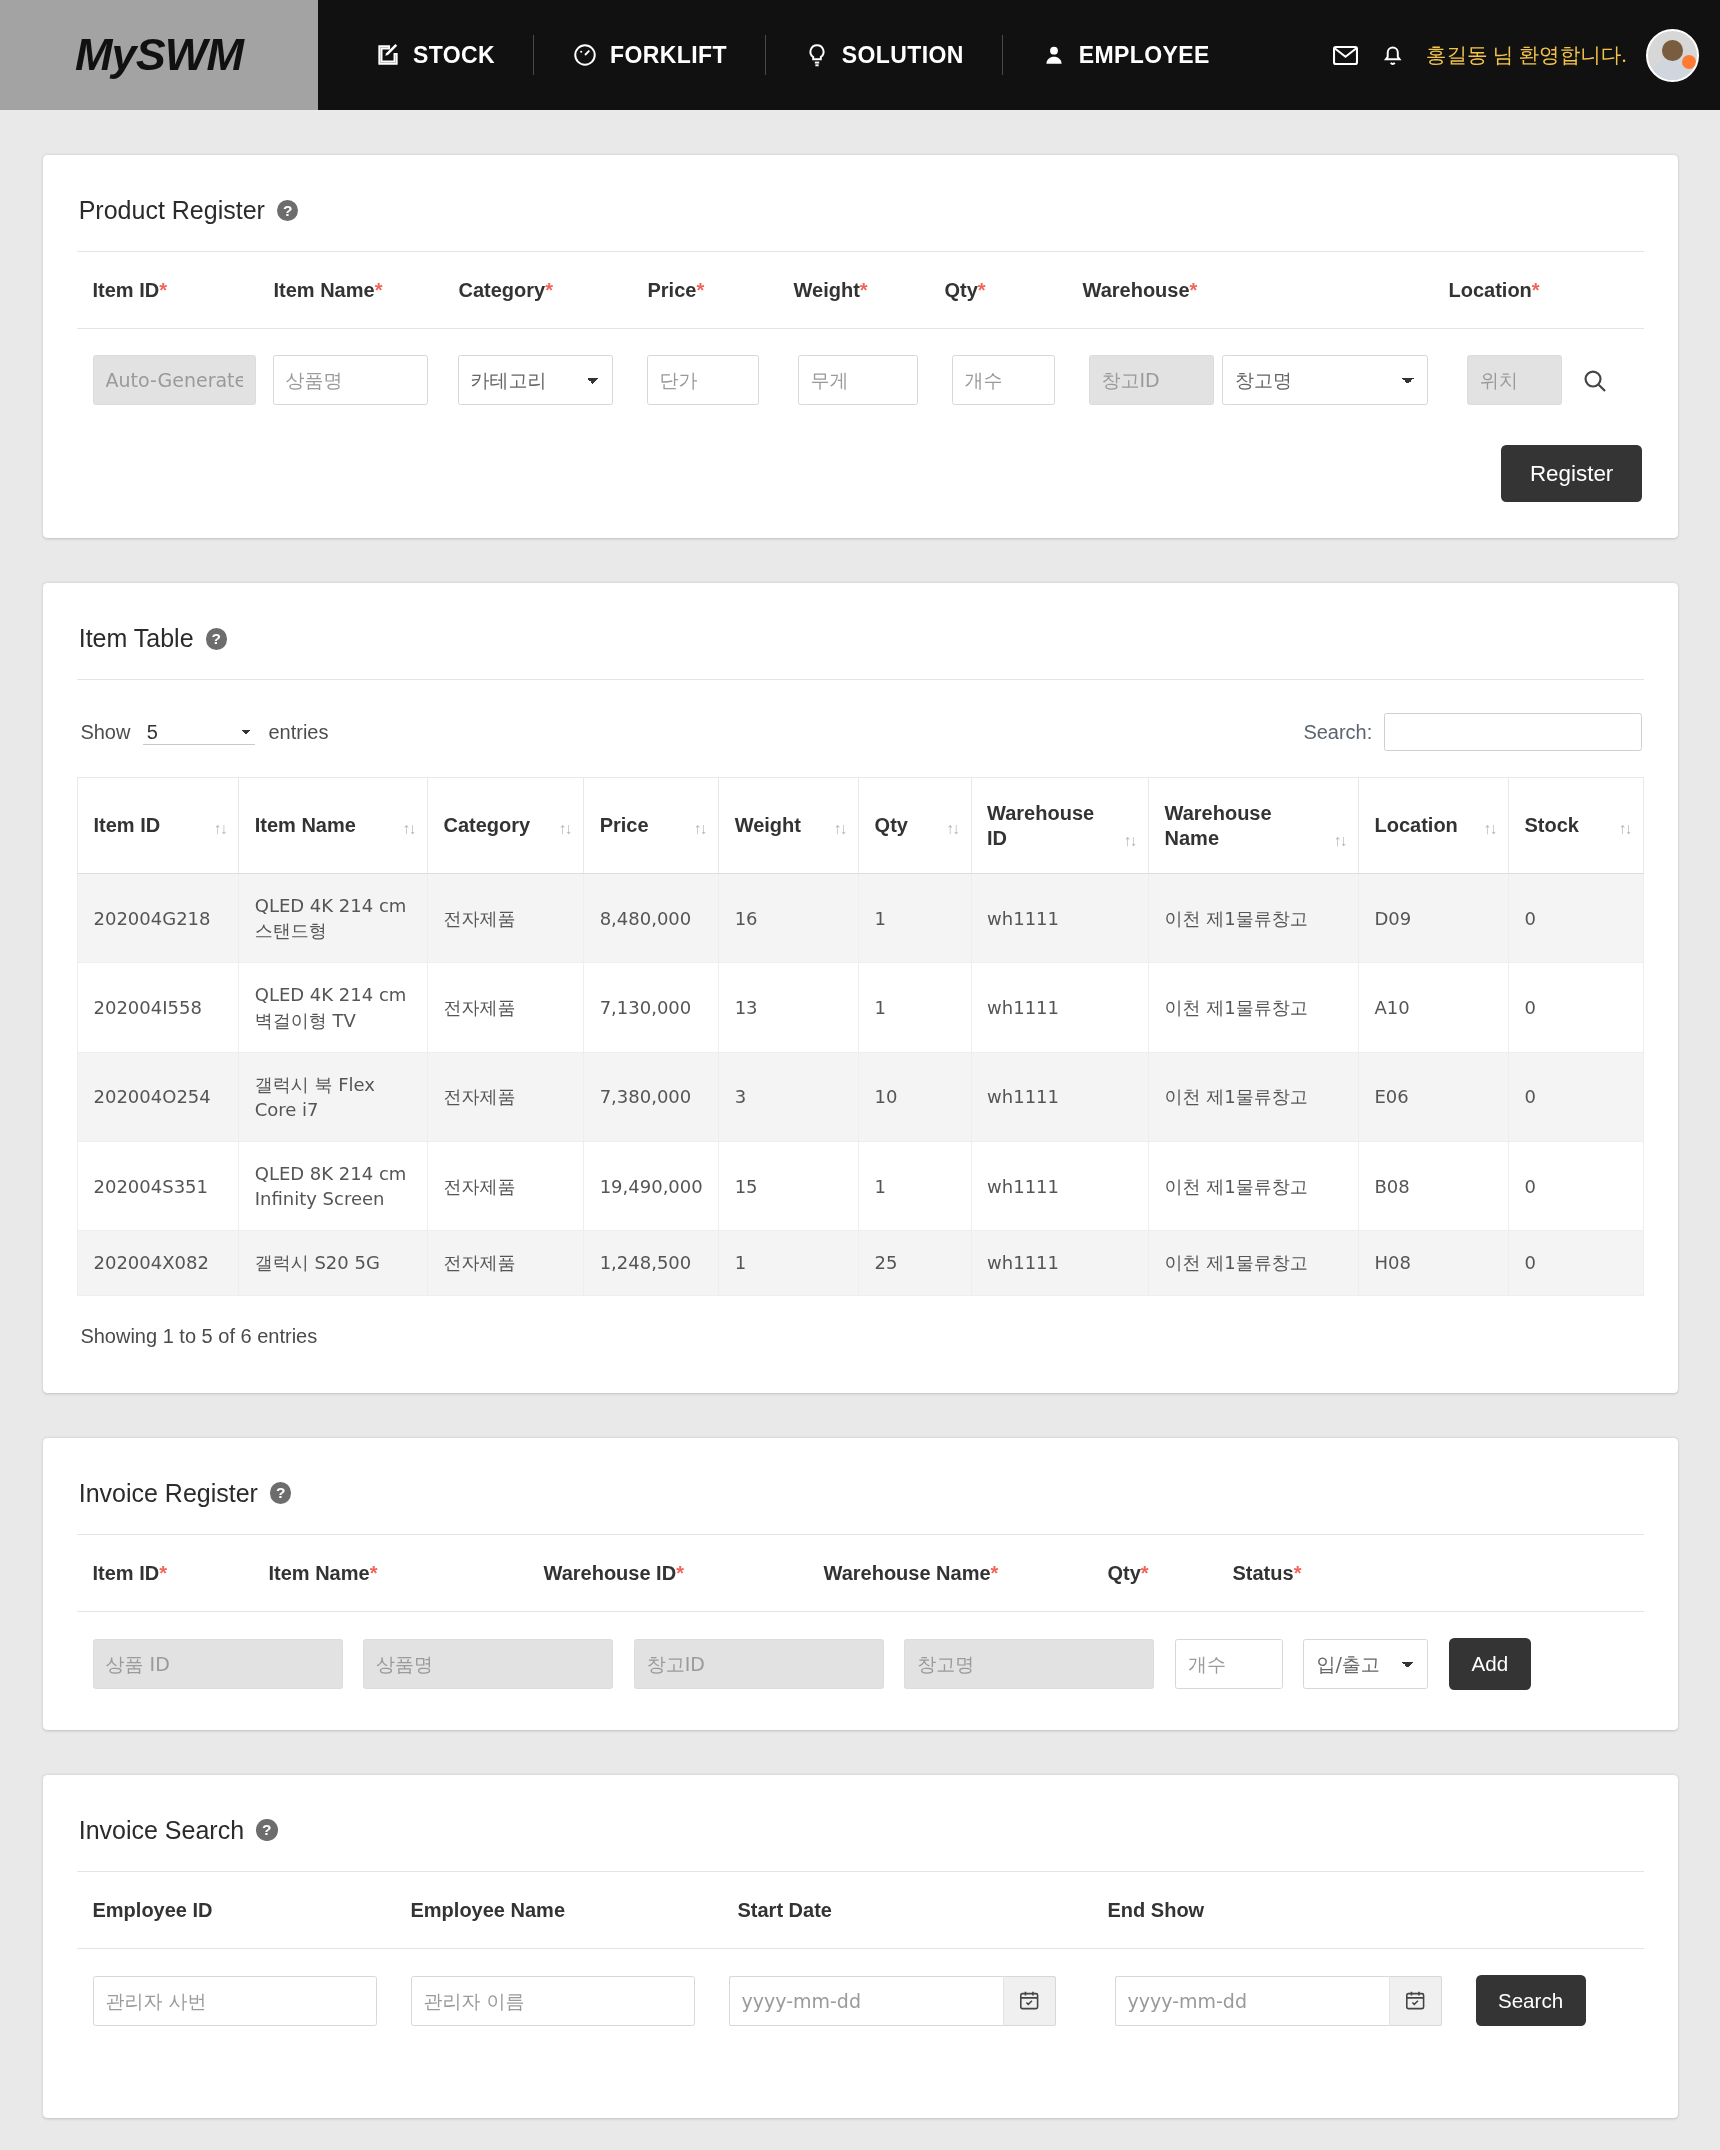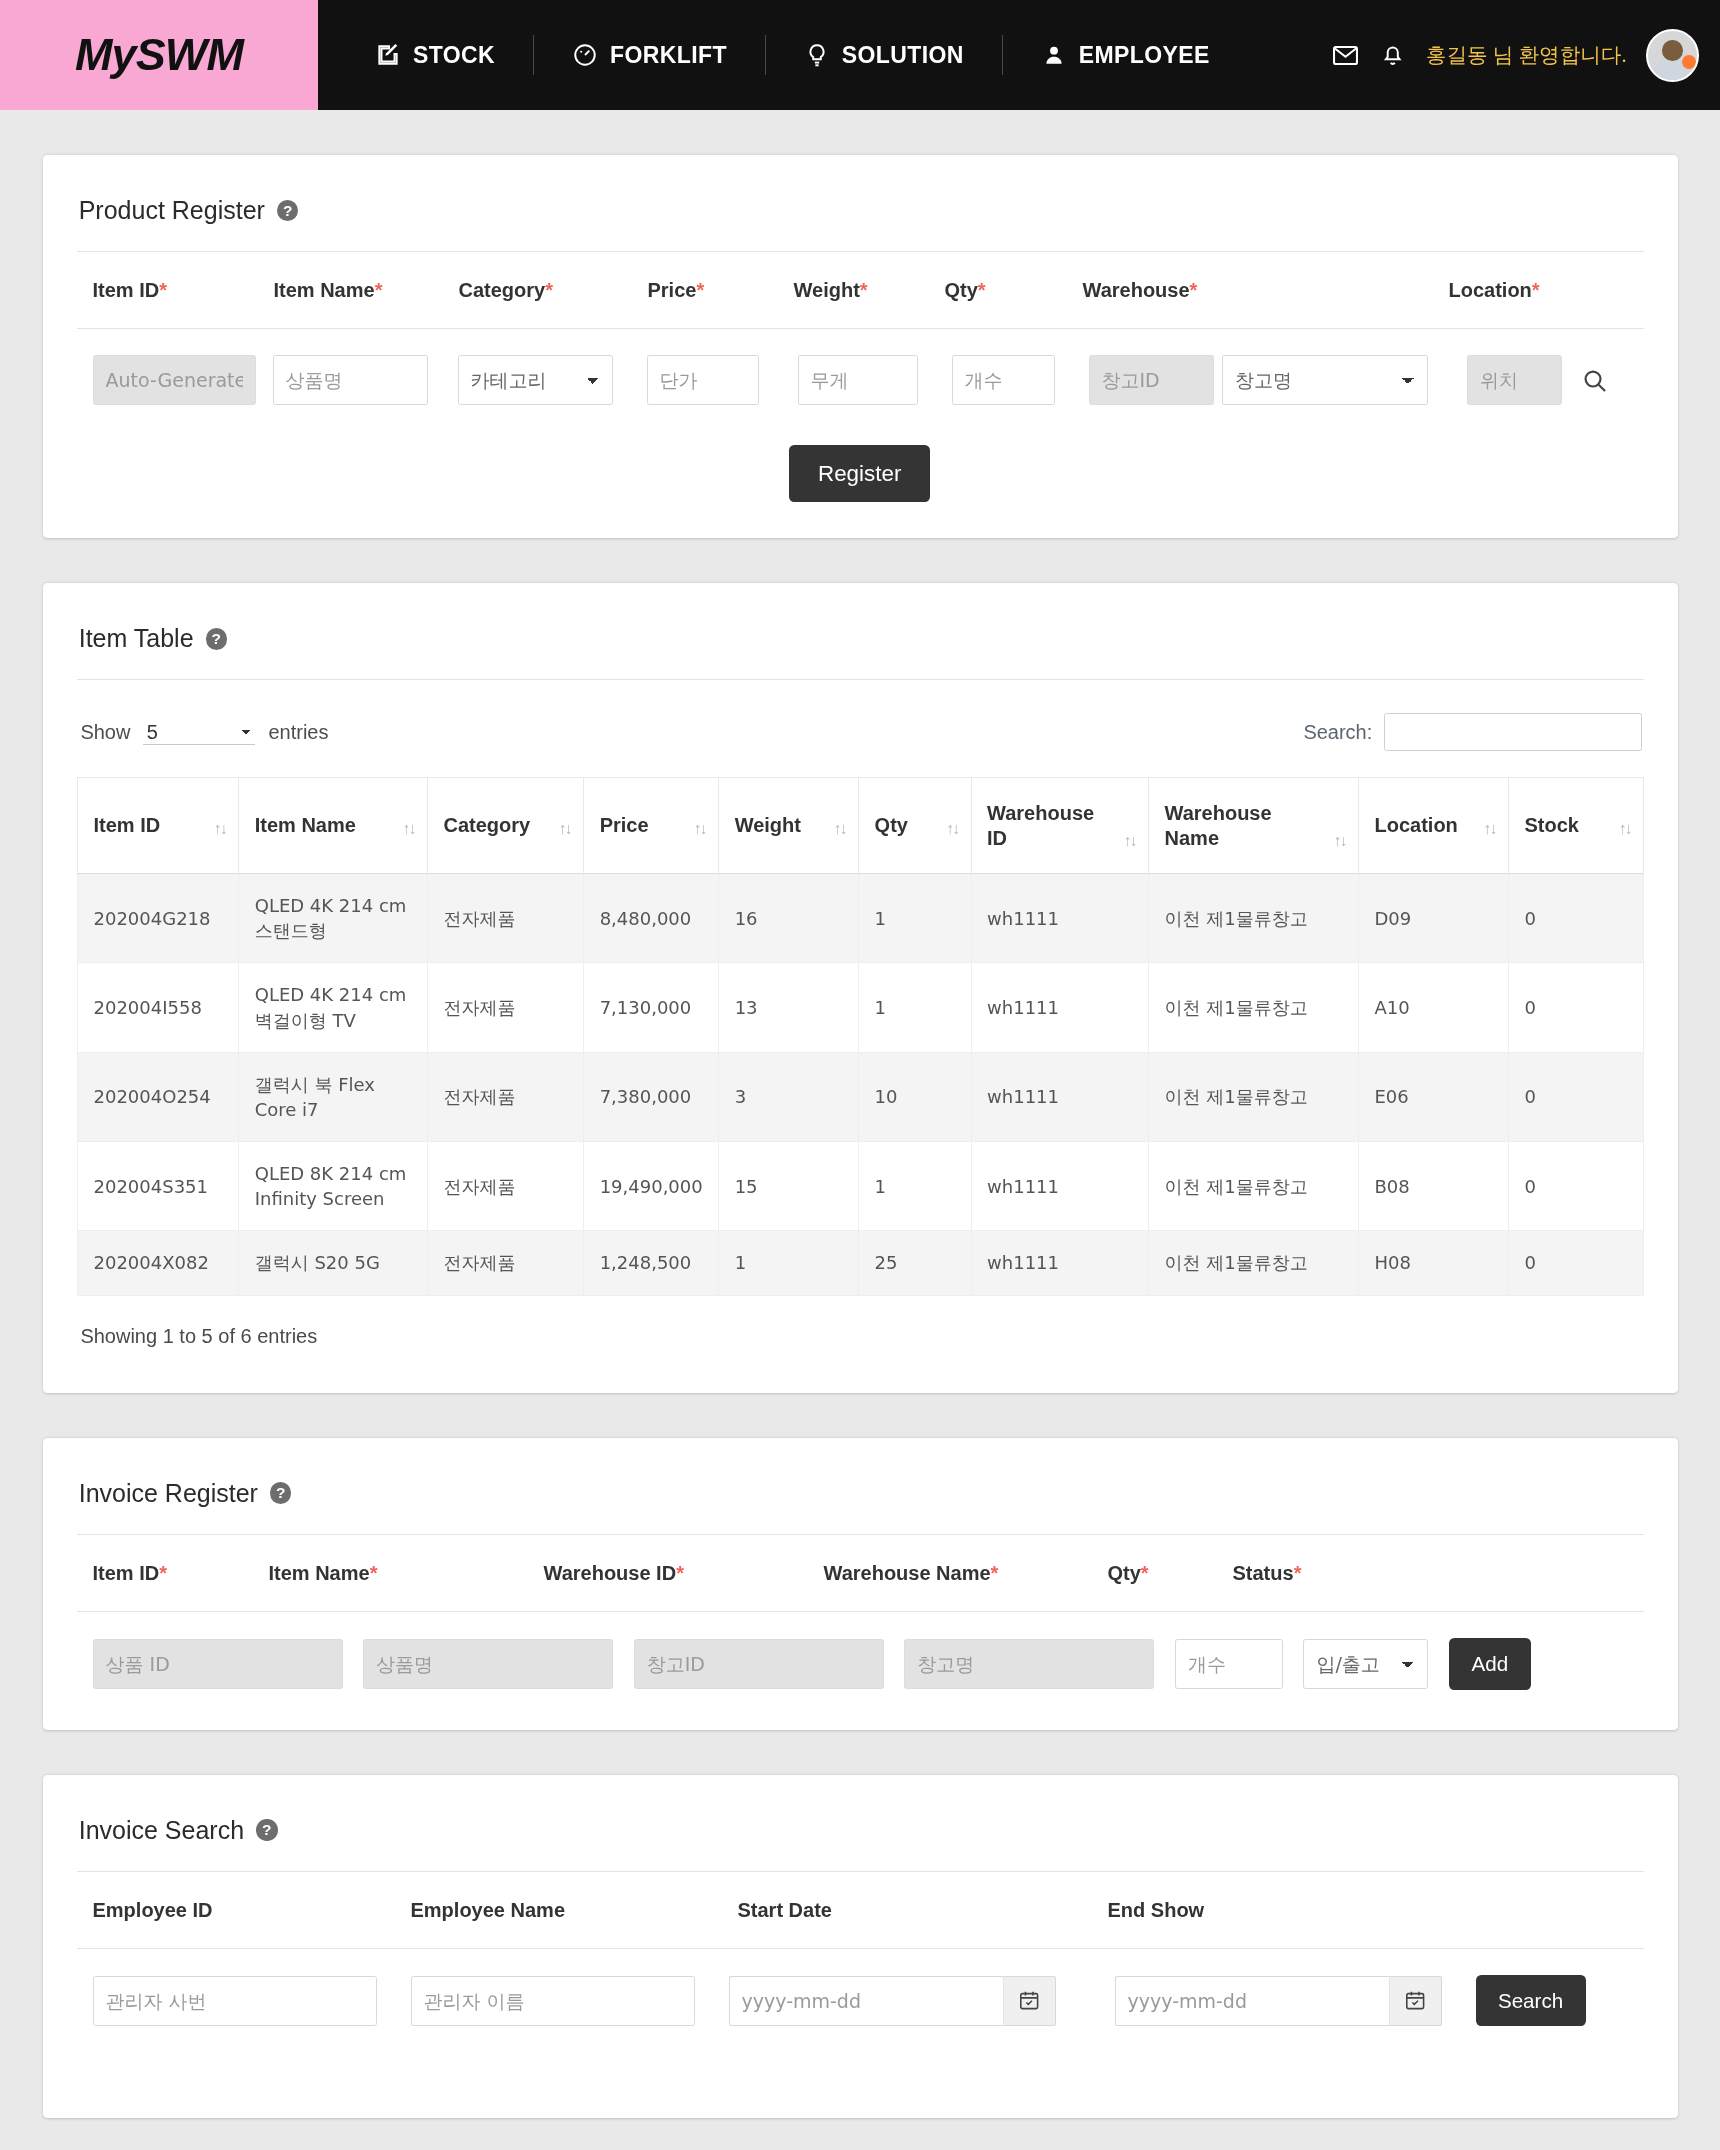--- a/index.html
+++ b/index.html
@@ -13,21 +13,21 @@
   
   .topbar {
     height: 110px;
     display: flex;
     align-items: stretch;
     background: #111111;
     width: 100%;
   }
   .brand {
     width: 318px;
-    background: #f9a8d4;
+    background: #a3a3a3;
     display: flex;
     align-items: center;
     justify-content: center;
     flex: none;
   }
   .brand-text {
     font-size: 45px;
     font-weight: bold;
     font-style: italic;
     color: #111;
@@ -194,21 +194,21 @@
 
   .search-mag {
     margin-left: 19px;
     cursor: pointer;
     display: inline-flex;
     align-items: center;
   }
 
   .btn-row {
     display: flex;
-    justify-content: center;
+    justify-content: flex-end;
     padding: 0 1.7px 36px 0;
   }
   .btn-dark {
     background: #343434;
     color: #ffffff;
     border: none;
     border-radius: 5.2px;
     font-size: 22.4px;
     padding: 15.5px 29px;
     cursor: pointer;

